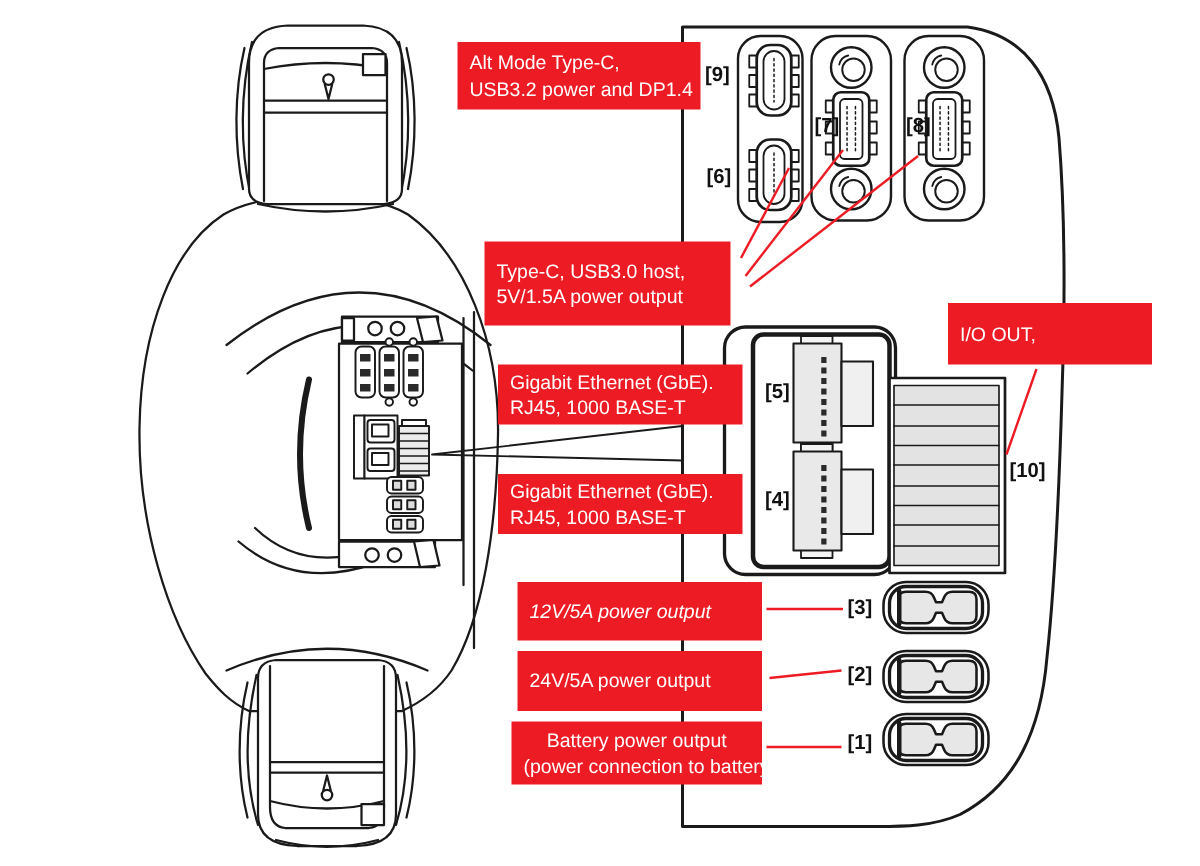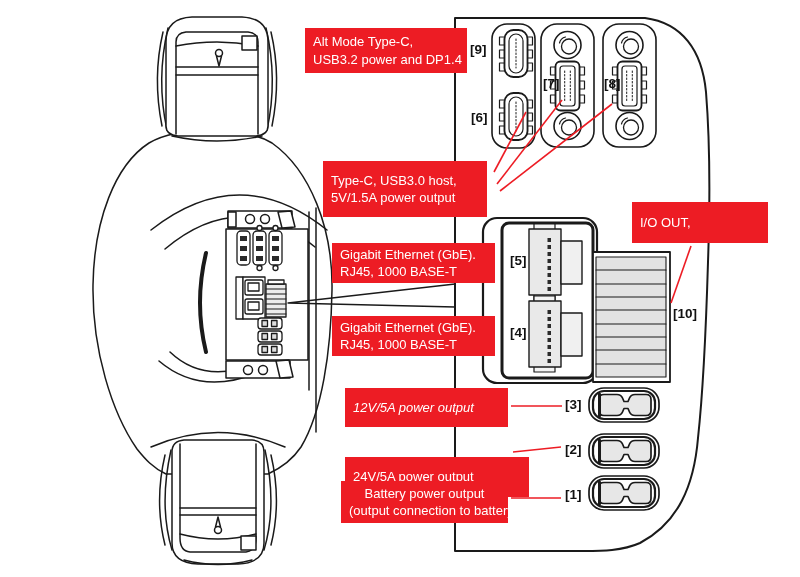--- a/index.html
+++ b/index.html
@@ -22,21 +22,21 @@
     position:absolute; font-weight:bold; font-size:13.5px; color:#111;
     z-index:4; white-space:nowrap;
   }
   
   .co-alt    { left:305px; top:28px;  width:162px; height:45px; }
   .co-typec  { left:323px; top:161px; width:164px; height:56px; }
   .co-gbe1   { left:332px; top:243px; width:163px; height:40px; }
   .co-gbe2   { left:332px; top:316px; width:163px; height:40px; }
   .co-io     { left:632px; top:202px; width:136px; height:41px; }
   .co-12v    { left:345px; top:388px; width:163px; height:39px;font-style:italic; }
-  .co-24v    { left:345px; top:434px; width:184px; height:40px;margin-top:23px; }
+  .co-24v    { left:345px; top:434px; width:163px; height:40px; }
   .co-batt   { left:341px; top:481px; width:167px; height:42px;text-align:center; }
   
   .pl-9  { left:470px; top:42px; }
   .pl-6  { left:471px; top:110px; }
   .pl-7  { left:543px; top:76px; }
   .pl-8  { left:604px; top:76px; }
   .pl-5  { left:510px; top:253px; }
   .pl-4  { left:510px; top:325px; }
   .pl-10 { left:673px; top:306px; }
   .pl-3  { left:565px; top:397px; }
@@ -275,21 +275,21 @@
   <span>I/O OUT,</span>
 </div>
 <div class="callout co-12v">
   <span>12V/5A power output</span>
 </div>
 <div class="callout co-24v">
   <span>24V/5A power output</span>
 </div>
 <div class="callout co-batt">
   <span>Battery power output</span>
-  <span>(output connection to battery)</span>
+  <span>(power connection to battery)</span>
 </div>
 
 <div class="portlabel pl-9">[9]</div>
 <div class="portlabel pl-6">[6]</div>
 <div class="portlabel pl-7">[7]</div>
 <div class="portlabel pl-8">[8]</div>
 <div class="portlabel pl-5">[5]</div>
 <div class="portlabel pl-4">[4]</div>
 <div class="portlabel pl-10">[10]</div>
 <div class="portlabel pl-3">[3]</div>

